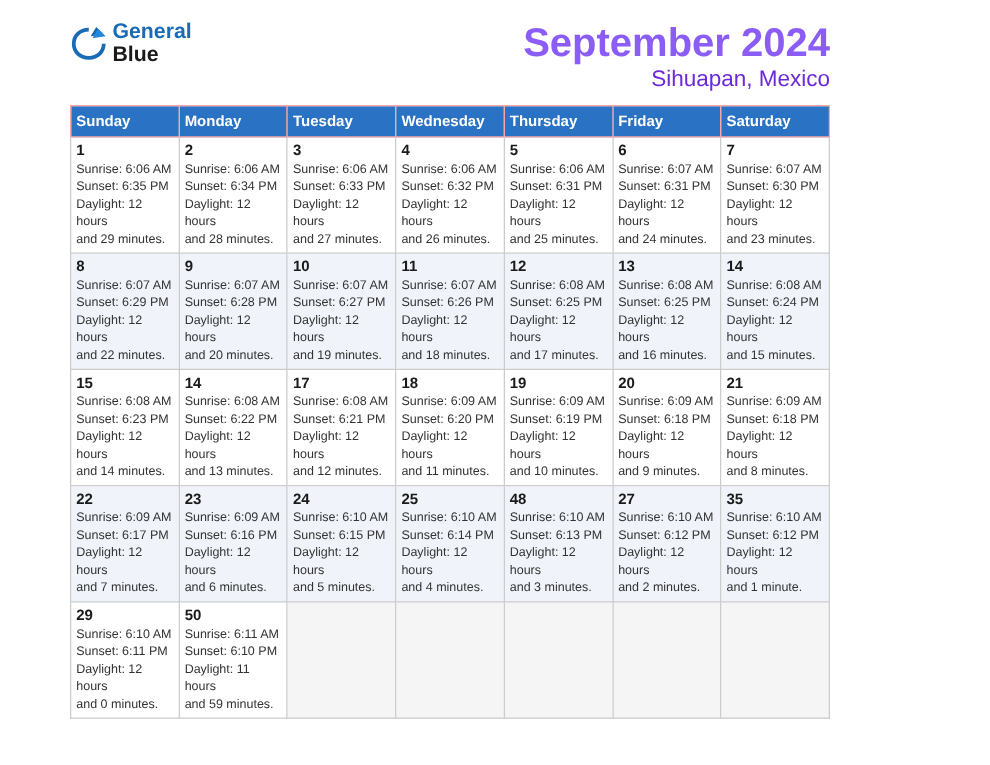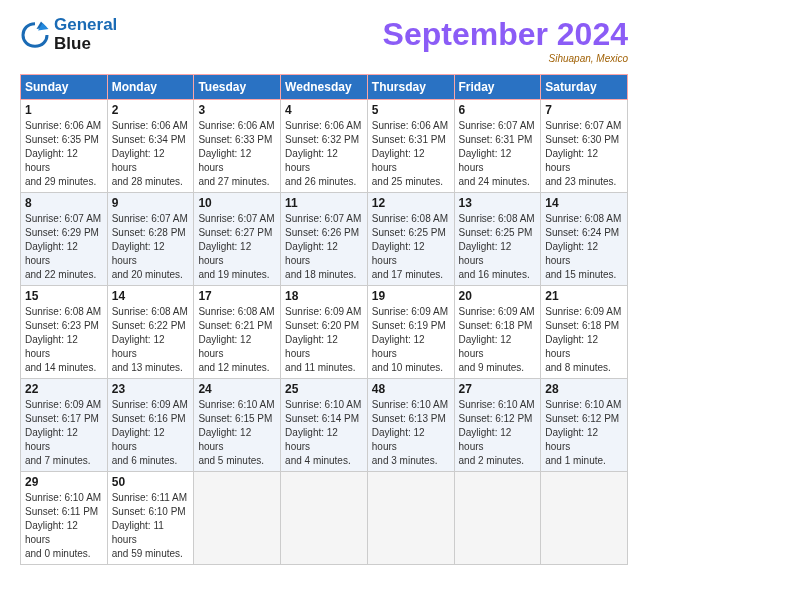--- a/index.html
+++ b/index.html
@@ -8,20 +8,21 @@
       background: #fff;
       width: 792px;
       height: 612px;
       overflow: hidden;
     }
     .page {
       width: 648px;
       height: 612px;
       padding: 16px 20px;
       background: #fff;
+      margin-left: 36px;
     }
     .header {
       display: flex;
       justify-content: space-between;
       align-items: flex-start;
       margin-bottom: 10px;
     }
     .logo {
       display: flex;
       align-items: center;
@@ -33,23 +34,22 @@
     }
     .title-block {
       text-align: right;
     }
     .month-title {
       font-size: 32px;
       font-weight: bold;
       color: #8b5cf6;
     }
     .location {
-      font-size: 10px;
-      color: #a16207;
-      font-style: italic;
+      font-size: 18px;
+      color: #6d28d9;
     }
     .calendar {
       width: 100%;
       border-collapse: collapse;
       font-size: 9.5px;
     }
     .calendar th {
       background: #2a72c3;
       color: #fff;
       padding: 5px 4px;
@@ -318,21 +318,21 @@
 and 3 minutes.</div>
           </td>
           <td>
             <span class="day-number">27</span>
             <div class="day-info" style="white-space: pre-line;">Sunrise: 6:10 AM
 Sunset: 6:12 PM
 Daylight: 12 hours
 and 2 minutes.</div>
           </td>
           <td>
-            <span class="day-number">28</span>
+            <span class="day-number">35</span>
             <div class="day-info" style="white-space: pre-line;">Sunrise: 6:10 AM
 Sunset: 6:12 PM
 Daylight: 12 hours
 and 1 minute.</div>
           </td>
         </tr>
         <tr>
           <td>
             <span class="day-number">29</span>
             <div class="day-info" style="white-space: pre-line;">Sunrise: 6:10 AM

